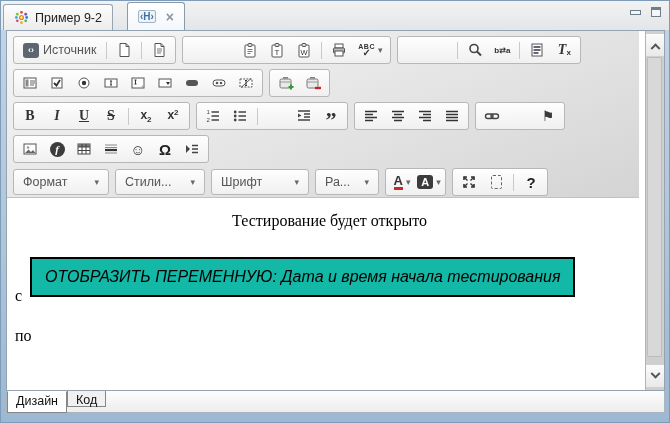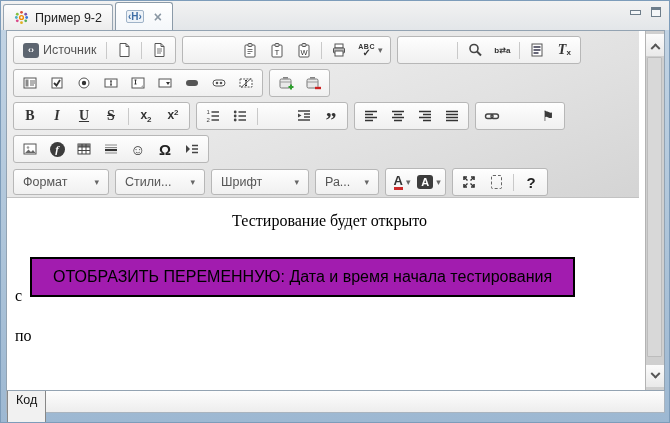--- a/index.html
+++ b/index.html
@@ -5,21 +5,21 @@
   html,body{margin:0;padding:0;background:#fff;}
   *{box-sizing:border-box;}
   .window{position:relative;width:670px;height:423px;font-family:"Liberation Sans",sans-serif;
     background:linear-gradient(180deg,#c4d5e5 0%,#adc4d9 60%,#9db8d2 100%);
     border:1px solid #7d9cba;overflow:hidden;}
   
   .tabbar{position:absolute;top:0;left:0;right:0;height:29px;
     background:linear-gradient(#f2f2f2,#e3e6e9);display:flex;align-items:flex-end;padding-left:2px;}
   .etab{height:26px;display:flex;align-items:center;gap:6px;padding:0 10px;
     border:1px solid #97a5b2;border-bottom:none;border-radius:3px 3px 0 0;
-    background:linear-gradient(#fdfdfd,#ececec);font-size:12.5px;color:#222;margin-right:2px;white-space:nowrap;}
+    background:linear-gradient(#fdfdfd,#ececec);font-size:12.5px;color:#222;margin-right:14px;white-space:nowrap;}
   .etab.active{height:28px;background:linear-gradient(#ffffff,#f4f7fa);border-color:#8b9aa8;}
   .etab .close{color:#8a97a3;font-weight:bold;font-size:14px;margin-left:4px;line-height:10px;}
   .html-ic{color:#3f6ea5;font-weight:bold;font-size:10px;border:1px solid #9fb3c8;border-radius:2px;
     padding:0 1px;background:#eef3f8;line-height:11px;}
   .wincontrols{position:absolute;right:8px;top:6px;display:flex;gap:10px;align-items:center;}
   .wc-min{width:11px;height:5px;border:1px solid #6e7d8a;background:#f4f6f8;}
   .wc-max{width:10px;height:10px;border:1px solid #6e7d8a;border-top:3px solid #6e7d8a;background:#f4f6f8;}
   
   .editor{position:absolute;top:29px;left:5px;right:4px;bottom:31px;background:#fff;
     border:1px solid #93a3b2;overflow:hidden;}
@@ -75,28 +75,28 @@
   .chev.down{transform:rotate(225deg) translate(2px,2px);}
   .sb-thumb{position:absolute;left:1px;right:2px;top:26px;height:300px;background:#d8d8d8;
     border:1px solid #bcbcbc;border-radius:1px;}
   
   .content{position:absolute;top:168px;left:0;right:20px;bottom:0;background:#fff;
     font-family:"Liberation Serif",serif;font-size:16px;color:#000;overflow:hidden;}
   .para{margin:13px 0 0 8px;text-align:center;}
   .varline{display:flex;align-items:flex-end;padding-left:8px;gap:8px;}
   .vl1{margin-top:27px;}  .vl2{margin-top:30px;}
   .varlabel{margin-bottom:-8px;}
-  .varbox{border:2px solid #000;padding:9px 21px;font-family:"Liberation Sans",sans-serif;
-    font-size:16px;white-space:nowrap;background:#a21caf;}
+  .varbox{border:2px solid #000;padding:9px 13px;font-family:"Liberation Sans",sans-serif;
+    font-size:16px;white-space:nowrap;background:#14b8a6;font-style:italic;}
   
   .bottomtabs{position:absolute;left:5px;right:4px;bottom:9px;height:22px;
     background:linear-gradient(#fdfdfd,#ededed);border:1px solid #a9b4bf;border-top:none;
     display:flex;align-items:flex-start;}
   .btab{border:1px solid #878787;border-top:none;padding:2px 8px 3px 8px;font-size:12.5px;
-    color:#111;background:#f1f1f1;height:33px;}
+    color:#111;background:#f1f1f1;height:16px;}
   .btab.active{background:#fff;height:22px;border-top:1px solid #fff;}
 </style>
 </head>
 <body>
 
 <div class="window">
 
   <div class="tabbar">
     <div class="etab">
       <svg class="svgi" width="15" height="15" viewBox="0 0 16 16">
@@ -490,15 +490,16 @@
           <span class="chev up"></span>
         </div>
       <div class="sb-thumb"></div>
       <div class="sb-btn sb-down">
           <span class="chev down"></span>
         </div>
     </div>
   </div>
 
   <div class="bottomtabs">
+    <div class="btab active">Дизайн</div>
     <div class="btab">Код</div>
   </div>
 </div>
 
 </body></html>

